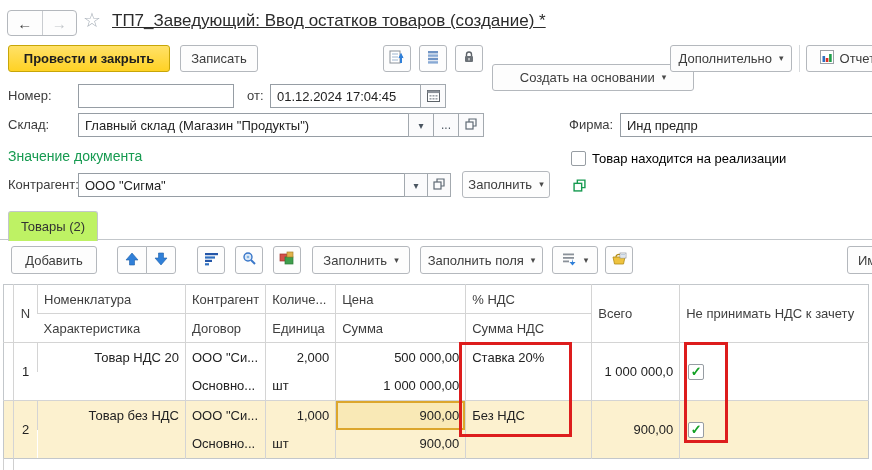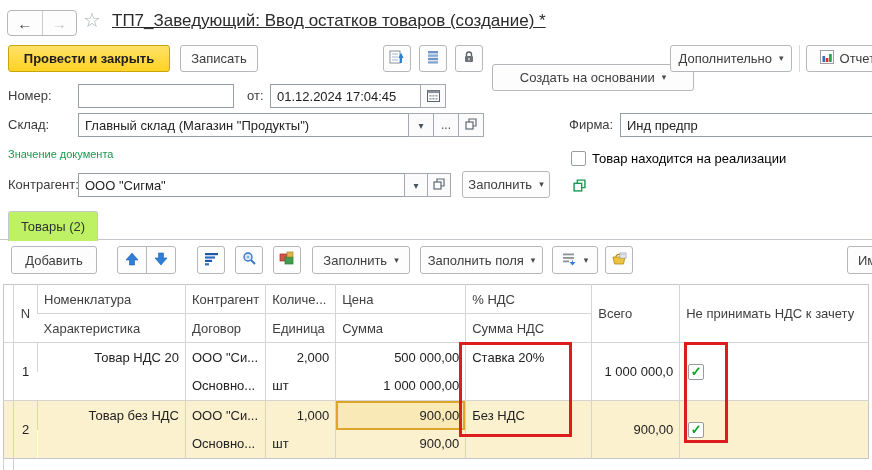--- a/index.html
+++ b/index.html
@@ -162,21 +162,21 @@
     <span class="icon">
       <svg width="12" height="12" viewBox="0 0 12 12">
         <rect x="1" y="4" width="7" height="7" fill="none" stroke="#5f6a74" stroke-width="1.2"></rect>
         <path d="M4 4 V1 H11 V8 H8" fill="none" stroke="#5f6a74" stroke-width="1.2"></path>
       </svg>
     </span>
   </div>
   <div class="lbl" style="left:569px;top:113px;">Фирма:</div>
   <input class="input" style="left: 620px; top: 113px; width: 256px;" readonly="" value="Инд предпр">
 
-  <div class="abs green" style="left:8px;top:148px;font-size:11px;">Значение документа</div>
+  <div class="abs green" style="left:8px;top:148px;font-size:14px;">Значение документа</div>
   <div class="cb empty" style="position:absolute;left:571px;top:151px;width:15px;height:15px;"></div>
   <div class="abs" style="left:592px;top:151px;color:#000000;">Товар находится на реализации</div>
 
   <div class="lbl" style="left:8px;top:173px;">Контрагент:</div>
   <input class="input" style="left: 78px; top: 173px; width: 327px;" readonly="" value="ООО &quot;Сигма&quot;">
   <div class="fldbtn" style="left:404px;top:173px;width:24px;">
     <span>▾</span>
   </div>
   <div class="fldbtn" style="left:427px;top:173px;width:24px;">
     <span class="icon">

